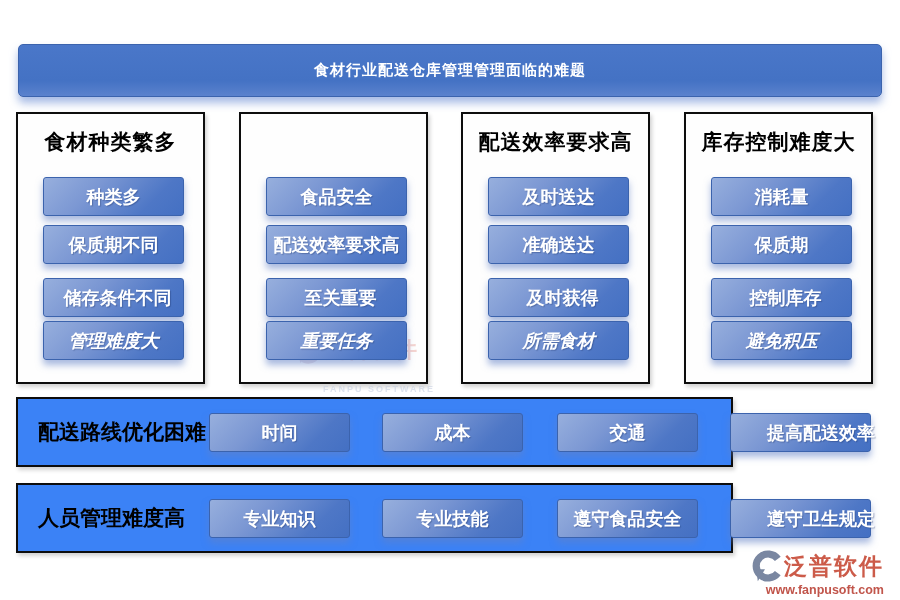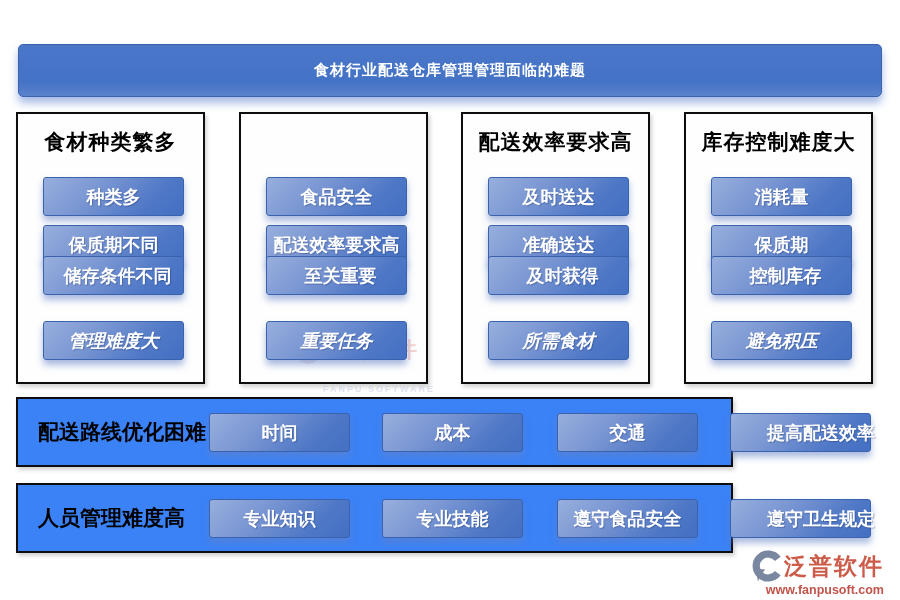--- a/index.html
+++ b/index.html
@@ -45,21 +45,21 @@
     position:absolute; width:141px; height:39px; z-index:2;
     background:linear-gradient(135deg,#97afdd 0%,#7b97d3 35%,#4e77c6 75%,#4470c3 100%);
     border:1px solid #3b63ad; border-radius:3px;
     display:flex; align-items:center; justify-content:center;
     color:#ffffff; font-size:18px; font-weight:bold; white-space:nowrap;
     text-shadow:1px 1px 1px rgba(30,50,100,0.35);
     box-shadow:0 5px 7px rgba(98,130,198,0.55);
     cursor:pointer;
   }
   .colbox .chip { left:25px; }
-  .c-r1 { top:63px; } .c-r2 { top:111px; } .c-r3 { top:142px;padding-left:8px; } .c-r4 { top:207px;font-style:italic; }
+  .c-r1 { top:63px; } .c-r2 { top:111px; } .c-r3 { top:164px;padding-left:8px; } .c-r4 { top:207px;font-style:italic; }
   .band .chip { top:14px; }
   .b-1 { left:191px; } .b-2 { left:364px; } .b-3 { left:539px; } .b-4 { left:712px;padding-left:41px; }
 
   
   .watermark {
     position:absolute; left:293px; top:338px; z-index:1;
     display:flex; align-items:flex-start; opacity:0.55;
   }
   .watermark .wm-text { margin-left:4px; }
   .wm-name { font-size:22px; font-weight:bold; color:#eeb3ab; line-height:22px; letter-spacing:2px; }

